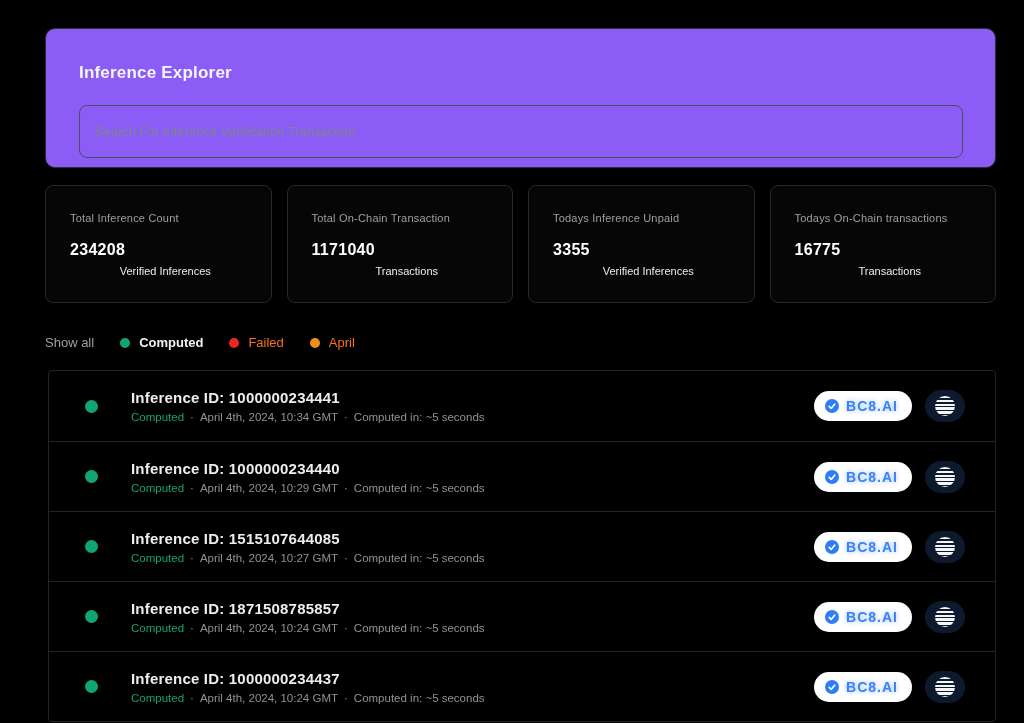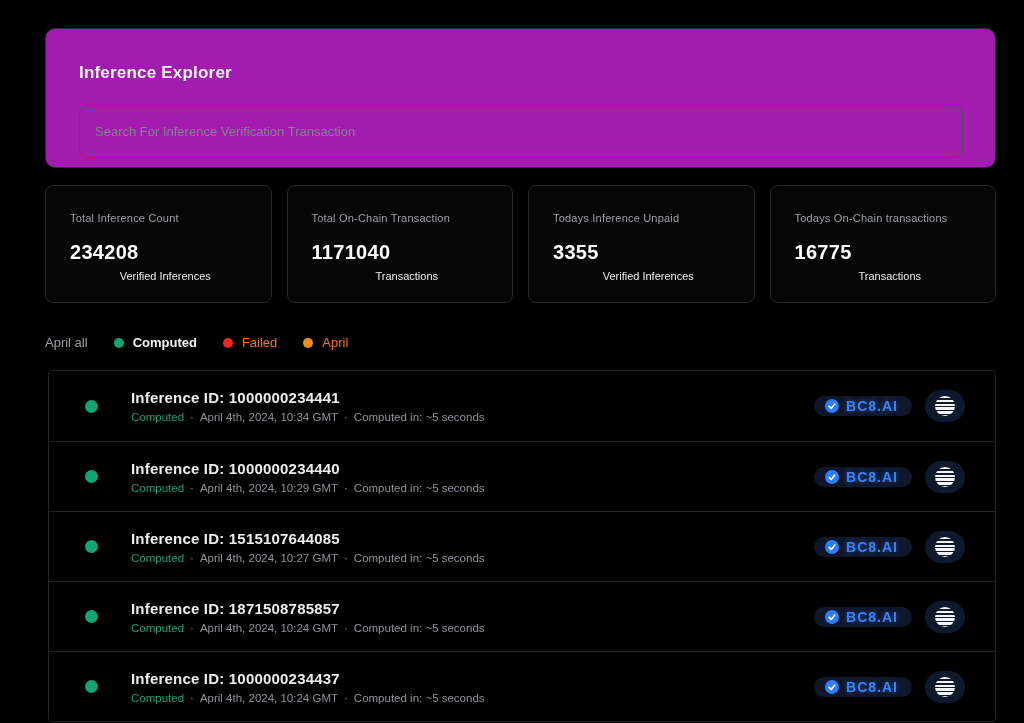--- a/index.html
+++ b/index.html
@@ -7,21 +7,21 @@
   body {
     background: #000;
     font-family: "Liberation Sans", sans-serif;
     color: #ededed;
   }
   .page { padding: 28px 28px 0 45px; }
 
   
   .header-card {
     height: 140px;
-    background: #a21caf;
+    background: #8b5cf6;
     border: 1px solid #2d2d2d;
     border-radius: 10px;
     padding: 34px 32px 0 33px;
   }
   .header-title {
     font-size: 17px;
     font-weight: 700;
     color: #f5f5f5;
     letter-spacing: .2px;
   }
@@ -48,21 +48,21 @@
   }
   .stat-card {
     flex: 1;
     height: 118px;
     background: #060606;
     border: 1px solid #282828;
     border-radius: 8px;
     padding: 26px 10px 0 24px;
   }
   .stat-label { font-size: 11px; color: #9aa0a6; letter-spacing: .2px; }
-  .stat-value { margin-top: 17px; font-size: 20px; font-weight: 700; color: #ffffff; letter-spacing: .3px; }
+  .stat-value { margin-top: 17px; font-size: 16px; font-weight: 700; color: #ffffff; letter-spacing: .3px; }
   .stat-sub   { margin-top: 6px; font-size: 11px; font-weight: 400; color: #ececec; text-align: center; }
 
   
   .filter-bar {
     margin-top: 32px;
     display: flex;
     align-items: center;
     gap: 26px;
     font-size: 13px;
   }
@@ -100,24 +100,24 @@
   }
   .row-sub {
     margin-top: 5px;
     font-size: 11.5px;
     color: #8d9299;
     display: flex; align-items: center; gap: 6px;
   }
   .row-sub .status-computed { color: #15a075; }
   .row-badges { margin-left: auto; display: flex; align-items: center; gap: 13px; }
   .bc8-pill {
-    height: 20px;
+    height: 30px;
     padding: 0 14px 0 11px;
     border-radius: 15px;
-    background: #0f172a;
+    background: #ffffff;
     display: flex; align-items: center; gap: 7px;
     cursor: pointer;
   }
   .verified-badge {
     width: 14px; height: 14px; border-radius: 50%;
     background: #2e7cf6;
     display: flex; align-items: center; justify-content: center;
     flex: 0 0 auto;
   }
   .verified-badge svg { display: block; }
@@ -166,21 +166,21 @@
       <div class="stat-sub">Verified Inferences</div>
     </div>
     <div class="stat-card">
       <div class="stat-label">Todays On-Chain transactions</div>
       <div class="stat-value">16775</div>
       <div class="stat-sub">Transactions</div>
     </div>
   </div>
 
   <div class="filter-bar">
-    <span class="filter-showall">April all</span>
+    <span class="filter-showall">Show all</span>
     <span class="filter-chip">
       <span class="filter-dot dot-green"></span>
       <span class="chip-label active">Computed</span>
     </span>
     <span class="filter-chip">
       <span class="filter-dot dot-red"></span>
       <span class="chip-label">Failed</span>
     </span>
     <span class="filter-chip">
       <span class="filter-dot dot-orange"></span>

